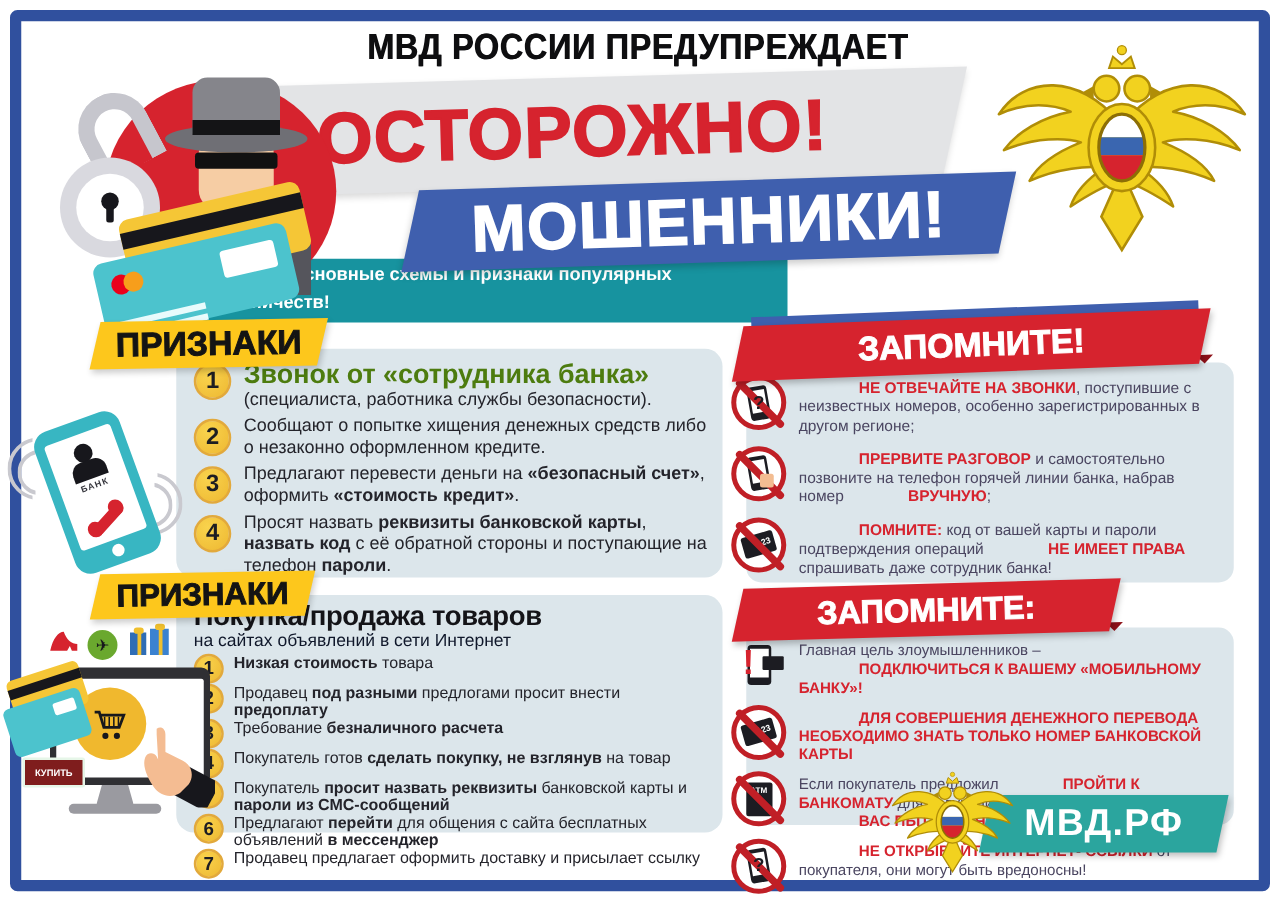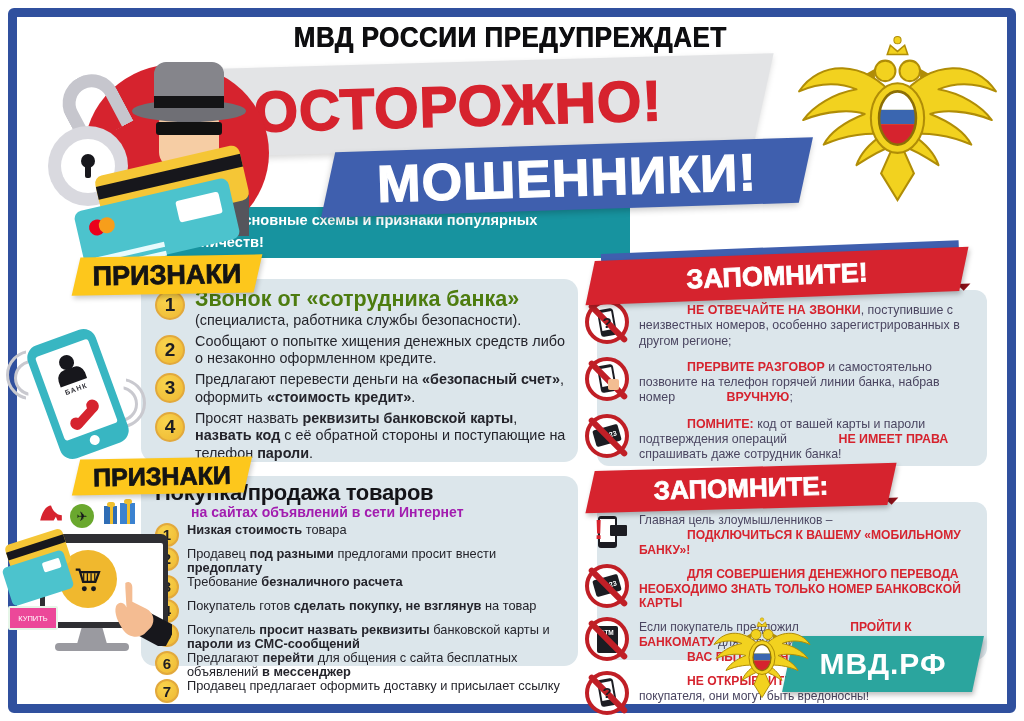--- a/index.html
+++ b/index.html
@@ -50,21 +50,21 @@
   .signs-box1{left:141px;top:279px;width:437px;height:183px;padding:9px 10px 6px 14px;
     display:flex;flex-direction:column;gap:4px;box-sizing:border-box;}
   .signs-box2{left:141px;top:476px;width:437px;height:190px;padding:5px 10px 4px 14px;
     display:flex;flex-direction:column;gap:1px;box-sizing:border-box;}
   .rem-box1{left:597px;top:290px;width:390px;height:176px;padding:10px 10px 8px 44px;
     display:flex;flex-direction:column;gap:8px;box-sizing:border-box;border-radius:12px;}
   .rem-box2{left:597px;top:502px;width:390px;height:158px;padding:8px 10px 6px 44px;
     display:flex;flex-direction:column;gap:6px;box-sizing:border-box;border-radius:12px;}
 
   .s2-title{font-size:22px;font-weight:bold;color:#141418;line-height:1.05;letter-spacing:-.3px;}
-  .s2-subtitle{font-size:14px;font-weight:bold;color:#a21caf;line-height:1.05;margin-bottom:2px;margin-left:36px;}
+  .s2-subtitle{font-size:14px;font-weight:normal;color:#0f172a;line-height:1.05;margin-bottom:2px;}
 
   .sign-item{display:flex;gap:10px;align-items:flex-start;}
   .num-badge{flex:0 0 30px;width:30px;height:30px;border-radius:50%;margin-top:2px;
     background:radial-gradient(circle at 35% 30%,#f9d34d,#eeb832);border:2px solid #e2a93c;
     color:#1d1d22;font-weight:bold;font-size:19px;display:flex;align-items:center;justify-content:center;
     box-sizing:border-box;}
   .sign-item.small{gap:8px;}
   .sign-item.small .num-badge{flex:0 0 24px;width:24px;height:24px;font-size:15px;margin-top:0;}
   .sign-text{font-size:14.4px;line-height:1.2;color:#24242b;}
   .sign-item.small .sign-text{font-size:12.8px;line-height:1.1;}
@@ -161,28 +161,28 @@
   .monitor-screen{position:absolute;left:5px;top:9px;right:5px;bottom:6px;background:#fff;border-radius:2px;}
   .cart-circle{position:absolute;left:14px;top:7px;width:58px;height:58px;background:#f0b82e;border-radius:50%;
     display:flex;align-items:center;justify-content:center;}
   .mon-stand{position:absolute;left:50%;top:128px;width:30px;height:16px;background:#9a9aa0;
     transform:translateX(-50%);clip-path:polygon(15% 0,85% 0,100% 100%,0 100%);}
   .mon-base{position:absolute;left:50%;top:143px;width:74px;height:8px;background:#9a9aa0;border-radius:4px;transform:translateX(-50%);}
   .li-card-y{position:absolute;left:2px;top:36px;width:60px;height:36px;background:#f5c636;border-radius:5px;transform:rotate(-18deg);z-index:2;}
   .li-card-y::before{content:"";position:absolute;left:0;top:7px;width:100%;height:8px;background:#17171c;}
   .li-card-t{position:absolute;left:0;top:58px;width:64px;height:40px;background:#4cc3cd;border-radius:5px;transform:rotate(-18deg);z-index:3;}
   .li-card-t::before{content:"";position:absolute;right:6px;top:7px;width:18px;height:10px;background:#fff;border-radius:2px;}
-  .buy-btn{position:absolute;left:2px;top:106px;width:46px;height:20px;background:#ec4899;border:2px solid #e6f6e8;
-    color:#fff;font-size:7.5px;font-weight:normal;display:flex;align-items:center;justify-content:center;z-index:4;border-radius:2px;}
+  .buy-btn{position:absolute;left:12px;top:106px;width:46px;height:20px;background:#7f1d1d;border:2px solid #e6f6e8;
+    color:#fff;font-size:7.5px;font-weight:bold;display:flex;align-items:center;justify-content:center;z-index:4;border-radius:2px;}
   .hand-svg{position:absolute;left:96px;top:76px;z-index:5;}
 
   
   .emblem-large{position:absolute;left:795px;top:26px;width:205px;height:182px;z-index:2;}
   .emblem-small{position:absolute;left:712px;top:606px;width:100px;height:102px;z-index:6;}
-  .mvdrf-banner{position:absolute;left:788px;top:636px;width:190px;height:56px;z-index:5;
+  .mvdrf-banner{position:absolute;left:788px;top:636px;width:190px;height:46px;z-index:5;
     display:flex;align-items:center;justify-content:center;}
   .mvdrf-banner .bg{position:absolute;inset:0;background:var(--teal-footer);transform:skewX(-12deg);
     box-shadow:2px 3px 5px rgba(0,0,0,.25);}
   .mvdrf-banner .label{position:relative;color:#fff;font-size:30px;font-weight:bold;letter-spacing:1px;}
   .fold-r::after{content:"";position:absolute;right:-6px;bottom:-7px;border:7px solid transparent;border-top-color:#8e1119;z-index:-1;}
 </style>
 </head>
 <body>
 
 <div class="poster">

